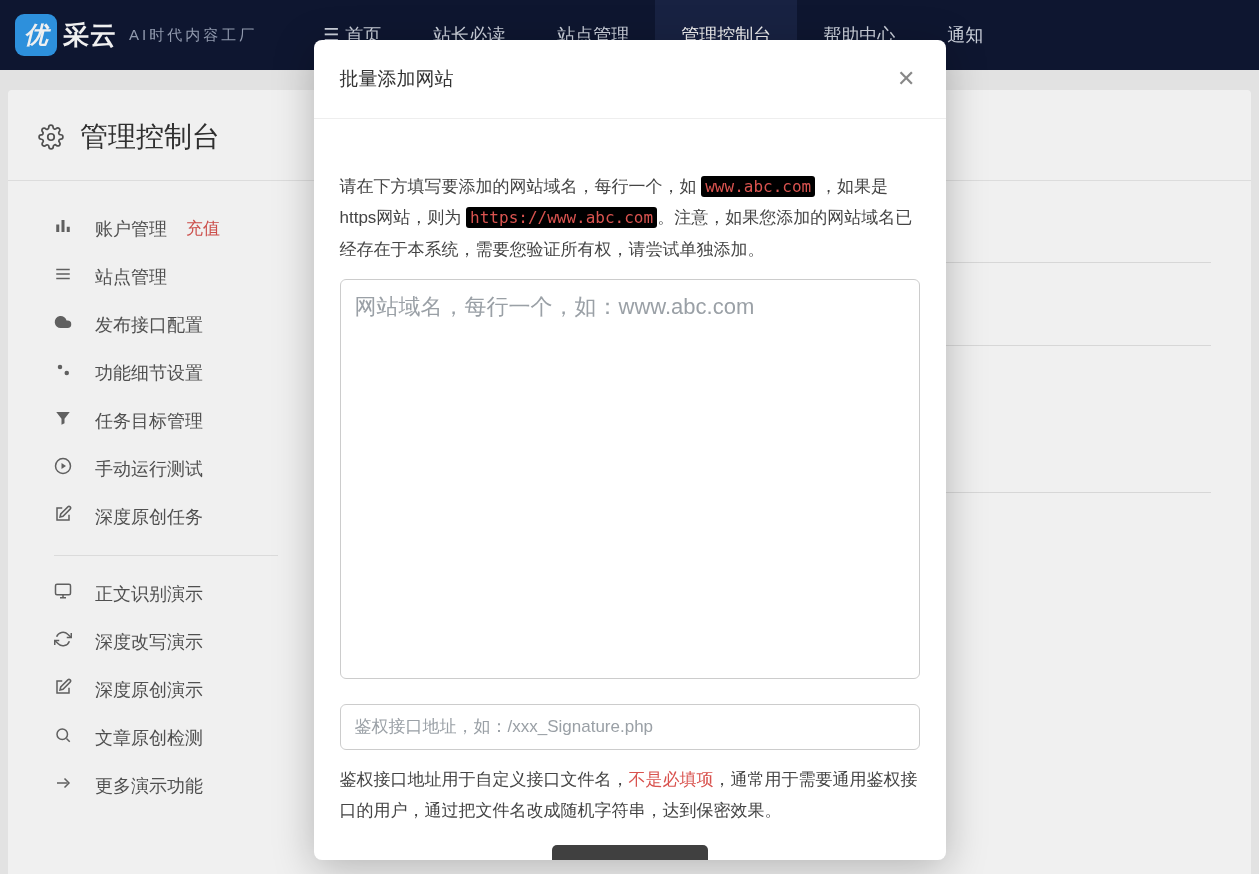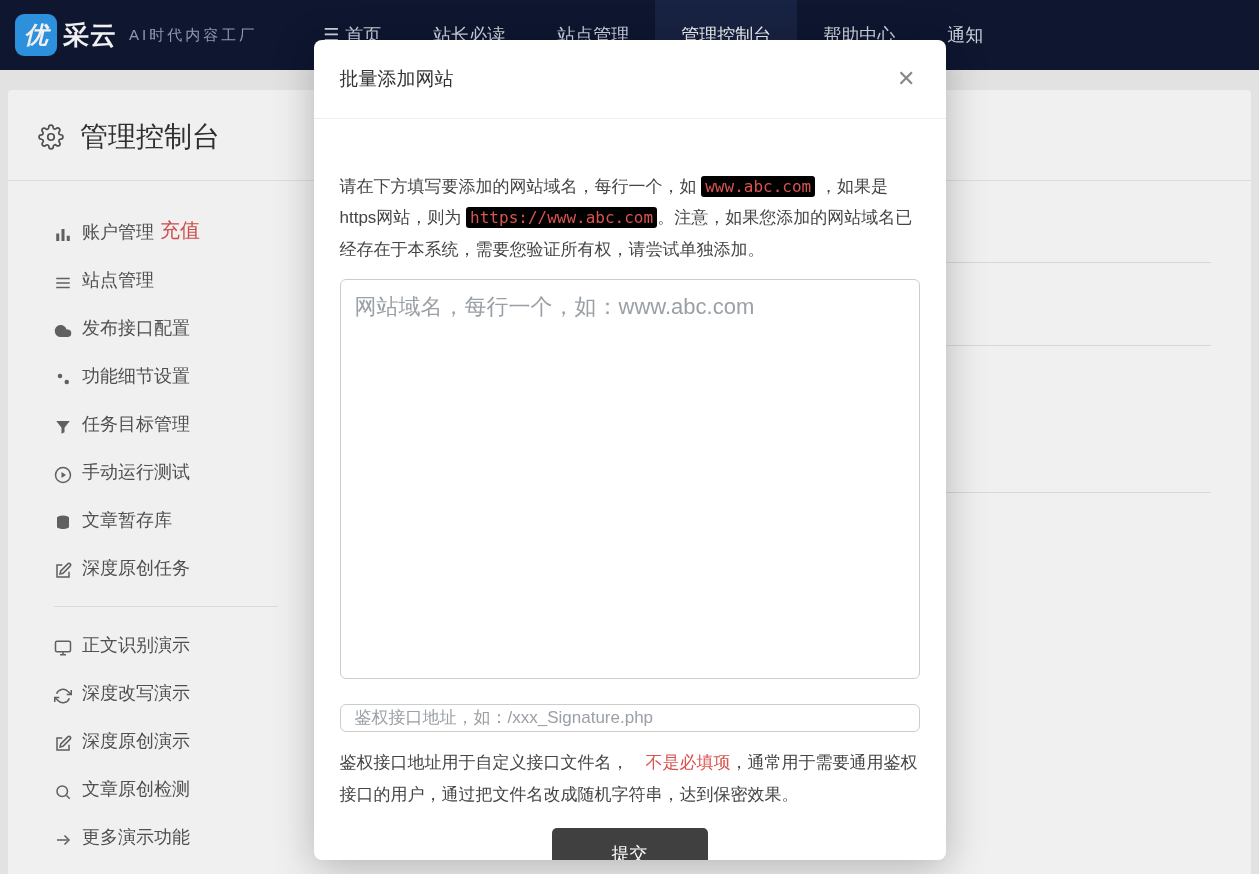--- a/index.html
+++ b/index.html
@@ -12,46 +12,46 @@
 .nav { display: flex; margin-left: 40px; height: 100%; }
 .nav-item { display: flex; align-items: center; padding: 0 26px; color: #d8dde8; font-size: 18px; cursor: pointer; }
 .nav-item.active { background: #1a2547; color: #fff; }
 .nav-item .nicon { margin-right: 6px; }
 .page { display: flex; margin: 20px 8px 0 8px; background: #fff; border-radius: 4px 4px 0 0; min-height: 800px; }
 .page-header { padding: 28px 30px 24px 30px; display: flex; align-items: center; gap: 16px; border-bottom: 1px solid #eaeaea; }
 .page-header h1 { font-size: 28px; font-weight: 500; color: #333; }
 .gear { width: 26px; height: 26px; }
 .layout { display: flex; }
 .sidebar { width: 300px; padding: 24px 0 24px 16px; }
-.side-item { display: flex; align-items: flex-end; padding: 12px 10px 12px 30px; font-size: 18px; color: #555; cursor: pointer; gap: 6px; }
+.side-item { display: flex; align-items: flex-start; padding: 12px 10px 12px 30px; font-size: 18px; color: #555; cursor: pointer; gap: 19px; }
 .side-item .sicon { width: 22px; text-align: center; color: #666; }
-.side-item .badge { color: #d9534f; font-size: 20px; font-family: Liberation Mono, monospace; }
+.side-item .badge { color: #d9534f; font-size: 17px; font-family: Liberation Mono, monospace; }
 .side-divider { height: 1px; background: #e9e9e9; margin: 14px 30px; }
 .main { flex: 1; padding: 30px 40px; }
 .main h2 { font-size: 26px; font-weight: 500; margin-bottom: 16px; }
 .hr { height: 1px; background: #e5e5e5; margin: 14px 0 28px 0; }
 .row { margin-bottom: 30px; }
 .label { font-size: 18px; color: #444; margin-bottom: 18px; }
 .inline { display: flex; gap: 10px; align-items: center; }
 select.proto { height: 46px; border: 1px solid #ccc; border-radius: 4px; padding: 0 30px 0 14px; font-size: 18px; background: #f7f7f7; color: #333; appearance: none; }
 .select-wrap { position: relative; }
 .select-wrap::after { content: "▾"; position: absolute; right: 12px; top: 50%; transform: translateY(-50%); color: #666; pointer-events: none; }
 input.domain { height: 46px; border: 1px solid #ccc; border-radius: 4px; padding: 0 14px; font-size: 18px; width: 350px; color: #333; }
 input::placeholder, textarea::placeholder { color: #9aa0a6; }
 .overlay { position: fixed; inset: 0; background: rgba(0,0,0,0.06); }
 .modal { position: fixed; top: 40px; left: 50%; transform: translateX(-50%); width: 632px; background: #fff; border-radius: 8px; box-shadow: 0 8px 40px rgba(0,0,0,0.25); max-height: 820px; display: flex; flex-direction: column; gap: 30px; }
 .modal-head { display: flex; justify-content: space-between; align-items: center; padding: 22px 26px; border-bottom: 1px solid #eee; }
 .modal-title { font-size: 19px; font-weight: 500; }
 .modal-close { font-size: 22px; color: #888; cursor: pointer; background: none; border: none; padding: 4px; }
 .modal-body { padding: 22px 26px; font-size: 17px; color: #444; line-height: 1.85; overflow: auto; }
 .desc code { color: #d9534f; font-family: Consolas, monospace; background: #000000; padding: 1px 4px; border-radius: 3px; font-size: 16px; }
 textarea.domains { width: 100%; height: 400px; border: 1px solid #ccc; border-radius: 6px; padding: 12px 14px; font-size: 22px; resize: none; margin-top: 14px; font-family: inherit; }
-input.auth { width: 100%; height: 28px; border: 1px solid #ccc; border-radius: 6px; padding: 0 14px; font-size: 17px; margin-top: 14px; }
+input.auth { width: 100%; height: 46px; border: 1px solid #ccc; border-radius: 6px; padding: 0 14px; font-size: 17px; margin-top: 14px; }
 .note { margin-top: 14px; font-size: 17px; color: #444; line-height: 1.85; }
-.note .red { color: #d9534f; margin-left: 17px; }
+.note .red { color: #d9534f; }
 .submit-row { display: flex; justify-content: center; margin-top: 18px; }
 .submit { background: #404040; color: #fff; border: none; border-radius: 5px; padding: 14px 60px; font-size: 18px; cursor: pointer; }
 svg { display: block; }
 </style>
 </head>
 <body>
 
 <div class="topbar">
   <div class="logo">
     <div class="logo-mark">优</div>
@@ -144,30 +144,20 @@
           <span class="sicon">
             <svg width="18" height="18" viewBox="0 0 24 24" fill="#666">
               <circle cx="12" cy="12" r="10" fill="none" stroke="#666" stroke-width="2"></circle>
               <polygon points="10,8 16,12 10,16" fill="#666"></polygon>
             </svg>
           </span>
           <span>手动运行测试</span>
         </div>
       <div class="side-item">
           <span class="sicon">
-            <svg width="18" height="18" viewBox="0 0 24 24" fill="#666">
-              <ellipse cx="12" cy="5" rx="8" ry="3"></ellipse>
-              <path d="M4 5v6c0 1.66 3.58 3 8 3s8-1.34 8-3V5"></path>
-              <path d="M4 11v6c0 1.66 3.58 3 8 3s8-1.34 8-3v-6"></path>
-            </svg>
-          </span>
-          <span>文章暂存库</span>
-        </div>
-      <div class="side-item">
-          <span class="sicon">
             <svg width="18" height="18" viewBox="0 0 24 24" fill="none" stroke="#666" stroke-width="2">
               <path d="M11 4H4v16h16v-7"></path>
               <path d="M18.5 2.5a2.12 2.12 0 0 1 3 3L12 15l-4 1 1-4z"></path>
             </svg>
           </span>
           <span>深度原创任务</span>
         </div>
       <div class="side-divider"></div>
       <div class="side-item">
           <span class="sicon">

